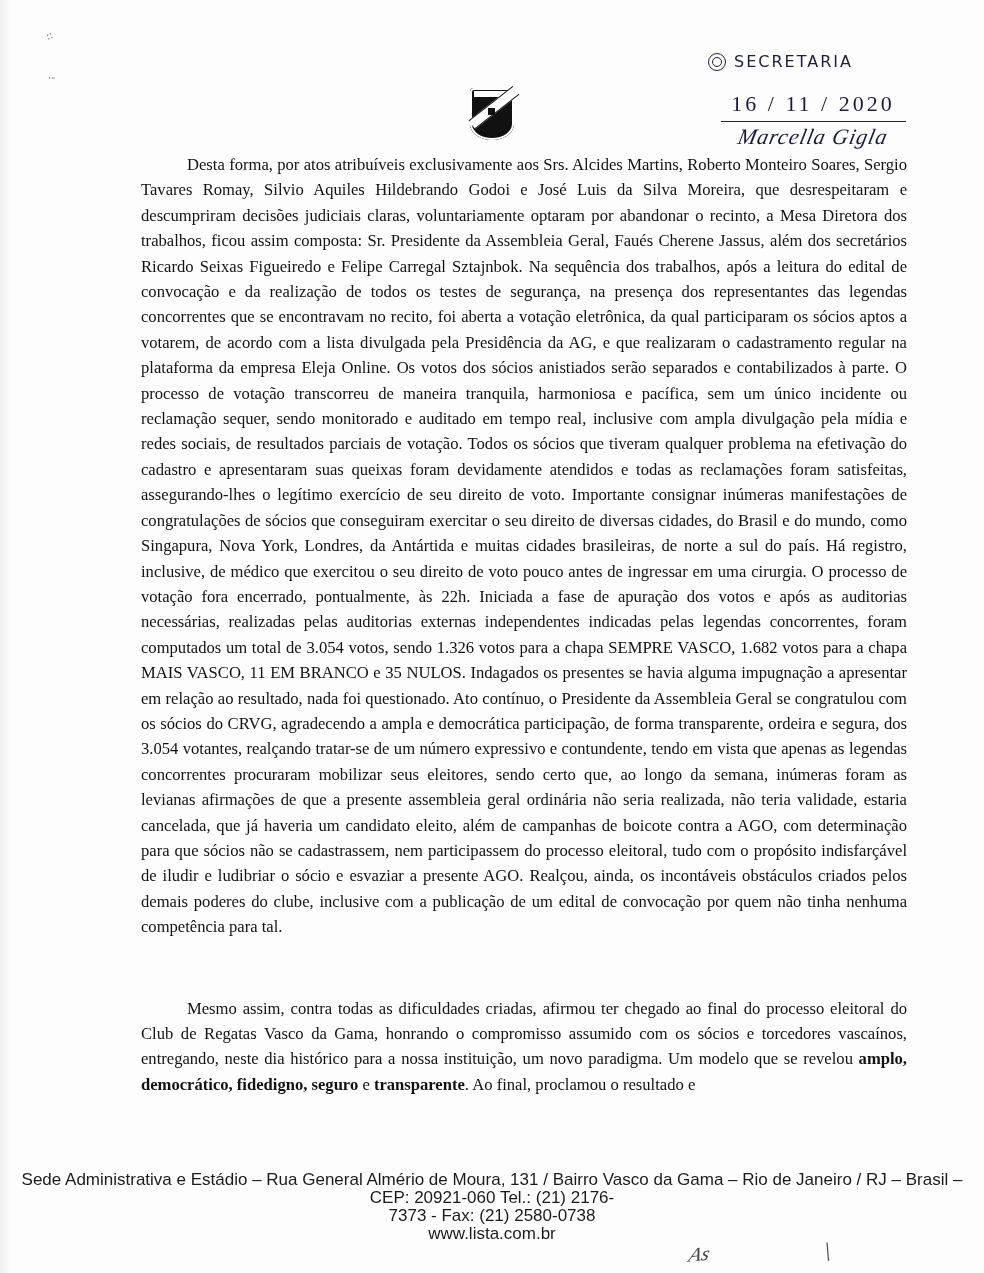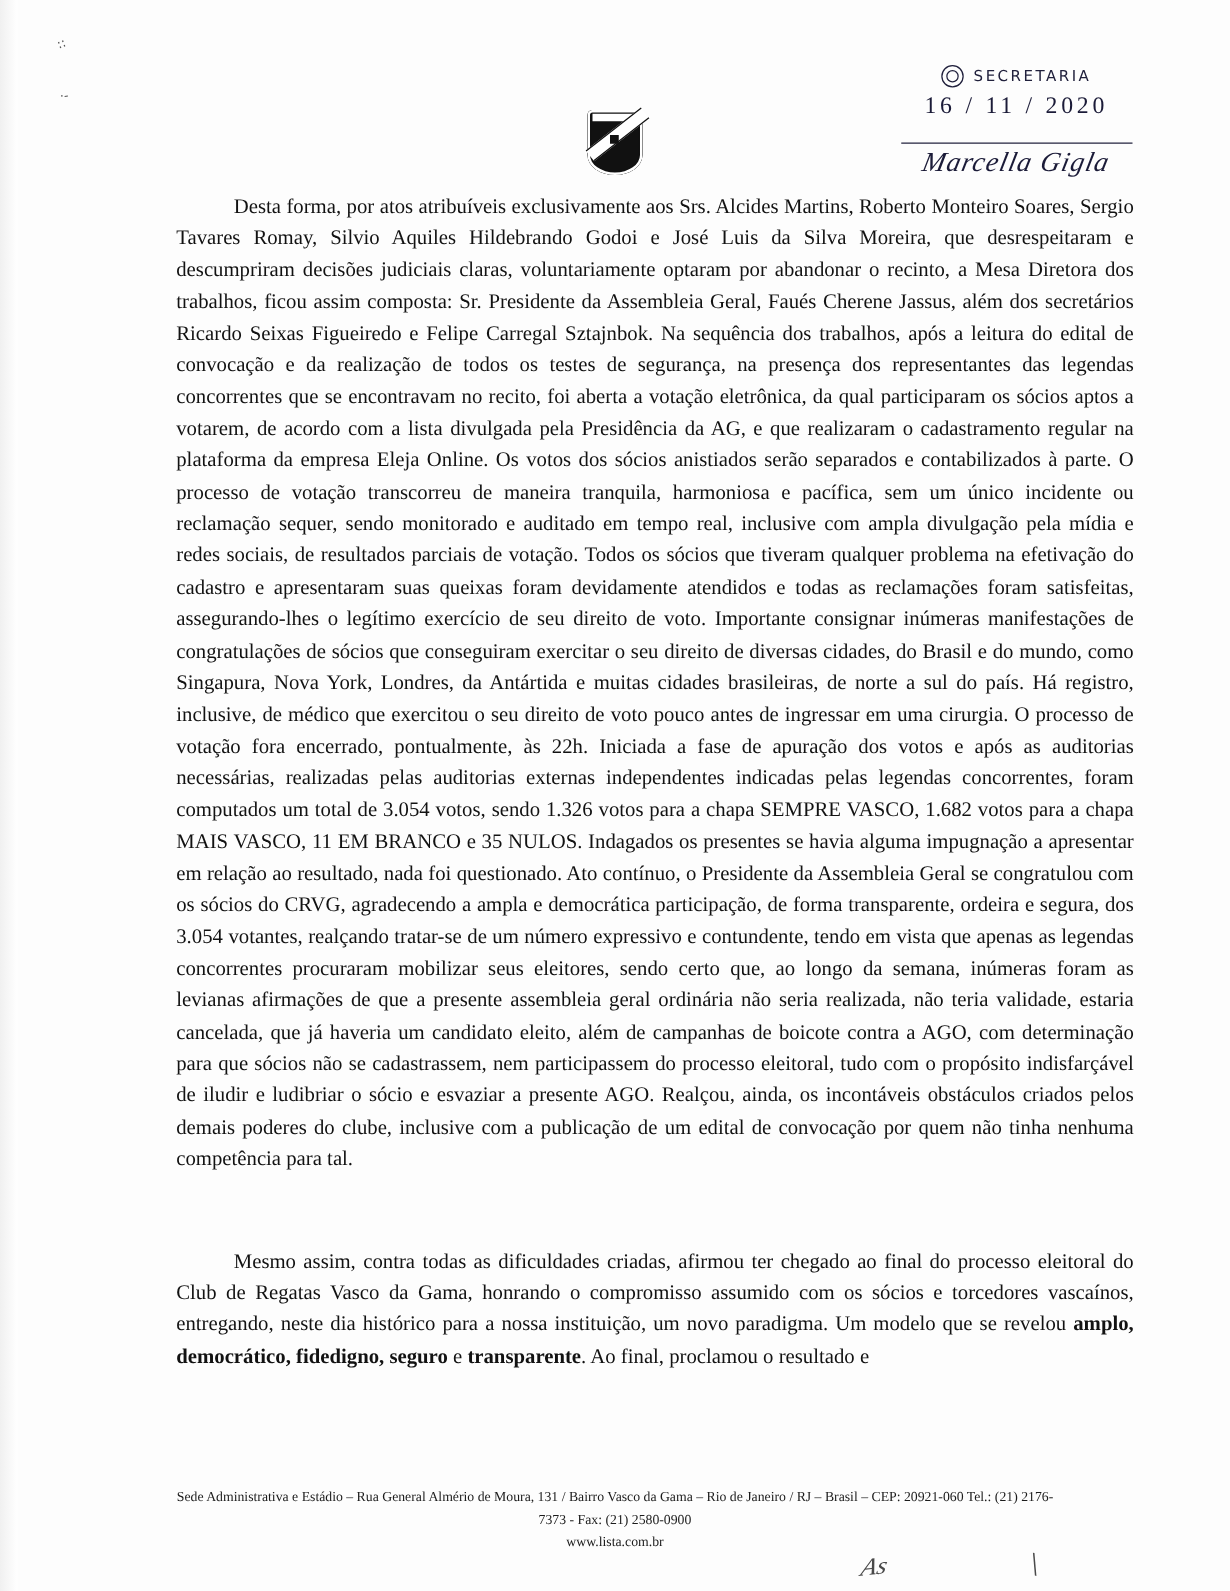--- a/index.html
+++ b/index.html
@@ -26,52 +26,51 @@
   .stamp {
     position: absolute;
     top: 52px;
     right: 66px;
     width: 210px;
     text-align: center;
     color: #1a1a2e;
   }
   .stamp-title {
     font-family: "DejaVu Sans", sans-serif;
-    font-size: 12px;
+    font-size: 16px;
     letter-spacing: 2px;
     color: #20203c;
     display: flex;
     align-items: center;
-    justify-content: center;
     gap: 8px;
   }
   .stamp-seal {
     width: 16px;
     height: 16px;
     border-radius: 50%;
     border: 1.4px solid #20203c;
     display: inline-block;
     position: relative;
   }
   .stamp-seal::after {
     content: "";
     position: absolute;
     left: 3px; top: 3px;
     width: 8px; height: 8px;
     border-radius: 50%;
     border: 1.2px solid #20203c;
   }
   .stamp-date {
-    margin-top: 4px;
-    font-family: "Liberation Serif", serif;
-    font-size: 19px;
+    margin-top: 20px;
+    font-family: "Liberation Serif", serif;
+    font-size: 22px;
     letter-spacing: 3px;
     color: #1b1b38;
     border-bottom: 1.5px solid #23233f;
-    padding-bottom: 18px;
+    padding-bottom: 4px;
     display: inline-block;
     min-width: 185px;
   }
   .stamp-sign {
     margin-top: 2px;
     font-family: "Liberation Serif", serif;
     font-style: italic;
     font-size: 22px;
     color: #1b1b38;
     transform: skewX(-12deg);
@@ -157,22 +156,22 @@
   }
   .bold { font-weight: bold; }
 
   
   .footer {
     position: absolute;
     left: 0;
     right: 0;
     bottom: 30px;
     text-align: center;
-    font-family: Liberation Serif, serif;
-    font-size: 11px;
+    font-family: Liberation Sans, sans-serif;
+    font-size: 17px;
     line-height: 18px;
     color: #1b1b1b;
   }
   .footer .line2 { }
   .footer .site { }
 
   .footer-rule {
     position: absolute;
     left: 108px;
     right: 108px;
@@ -242,20 +241,20 @@
 
   <div class="content">
     <p class="para">Desta forma, por atos atribuíveis exclusivamente aos Srs. Alcides Martins, Roberto Monteiro Soares, Sergio Tavares Romay, Silvio Aquiles Hildebrando Godoi e José Luis da Silva Moreira, que desrespeitaram e descumpriram decisões judiciais claras, voluntariamente optaram por abandonar o recinto, a Mesa Diretora dos trabalhos, ficou assim composta: Sr. Presidente da Assembleia Geral, Faués Cherene Jassus, além dos secretários Ricardo Seixas Figueiredo e Felipe Carregal Sztajnbok. Na sequência dos trabalhos, após a leitura do edital de convocação e da realização de todos os testes de segurança, na presença dos representantes das legendas concorrentes que se encontravam no recito, foi aberta a votação eletrônica, da qual participaram os sócios aptos a votarem, de acordo com a lista divulgada pela Presidência da AG, e que realizaram o cadastramento regular na plataforma da empresa Eleja Online. Os votos dos sócios anistiados serão separados e contabilizados à parte. O processo de votação transcorreu de maneira tranquila, harmoniosa e pacífica, sem um único incidente ou reclamação sequer, sendo monitorado e auditado em tempo real, inclusive com ampla divulgação pela mídia e redes sociais, de resultados parciais de votação. Todos os sócios que tiveram qualquer problema na efetivação do cadastro e apresentaram suas queixas foram devidamente atendidos e todas as reclamações foram satisfeitas, assegurando-lhes o legítimo exercício de seu direito de voto. Importante consignar inúmeras manifestações de congratulações de sócios que conseguiram exercitar o seu direito de diversas cidades, do Brasil e do mundo, como Singapura, Nova York, Londres, da Antártida e muitas cidades brasileiras, de norte a sul do país. Há registro, inclusive, de médico que exercitou o seu direito de voto pouco antes de ingressar em uma cirurgia. O processo de votação fora encerrado, pontualmente, às 22h. Iniciada a fase de apuração dos votos e após as auditorias necessárias, realizadas pelas auditorias externas independentes indicadas pelas legendas concorrentes, foram computados um total de 3.054 votos, sendo 1.326 votos para a chapa SEMPRE VASCO, 1.682 votos para a chapa MAIS VASCO, 11 EM BRANCO e 35 NULOS. Indagados os presentes se havia alguma impugnação a apresentar em relação ao resultado, nada foi questionado. Ato contínuo, o Presidente da Assembleia Geral se congratulou com os sócios do CRVG, agradecendo a ampla e democrática participação, de forma transparente, ordeira e segura, dos 3.054 votantes, realçando tratar-se de um número expressivo e contundente, tendo em vista que apenas as legendas concorrentes procuraram mobilizar seus eleitores, sendo certo que, ao longo da semana, inúmeras foram as levianas afirmações de que a presente assembleia geral ordinária não seria realizada, não teria validade, estaria cancelada, que já haveria um candidato eleito, além de campanhas de boicote contra a AGO, com determinação para que sócios não se cadastrassem, nem participassem do processo eleitoral, tudo com o propósito indisfarçável de iludir e ludibriar o sócio e esvaziar a presente AGO. Realçou, ainda, os incontáveis obstáculos criados pelos demais poderes do clube, inclusive com a publicação de um edital de convocação por quem não tinha nenhuma competência para tal.</p>
     <p class="para"><span>Mesmo assim, contra todas as dificuldades criadas, afirmou ter chegado ao final do processo eleitoral do Club de Regatas Vasco da Gama, honrando o compromisso assumido com os sócios e torcedores vascaínos, entregando, neste dia histórico para a nossa instituição, um novo paradigma. Um modelo que se revelou </span><span class="bold">amplo, democrático, fidedigno, seguro</span><span> e </span><span class="bold">transparente</span><span>. Ao final, proclamou o resultado e</span></p>
   </div>
 
   <div class="footer-rule"></div>
 
   <div class="footer">
     <div>Sede Administrativa e Estádio – Rua General Almério de Moura, 131 / Bairro Vasco da Gama – Rio de Janeiro / RJ – Brasil – CEP: 20921-060  Tel.: (21) 2176-</div>
-    <div class="line2">7373 - Fax: (21) 2580-0900</div>
+    <div class="line2">7373 - Fax: (21) 2580-0738</div>
     <div class="site">www.lista.com.br</div>
   </div>
 
   <div class="sig-a">As</div>
   <div class="sig-b">\</div>
 
 </div>
 
 </body></html>

